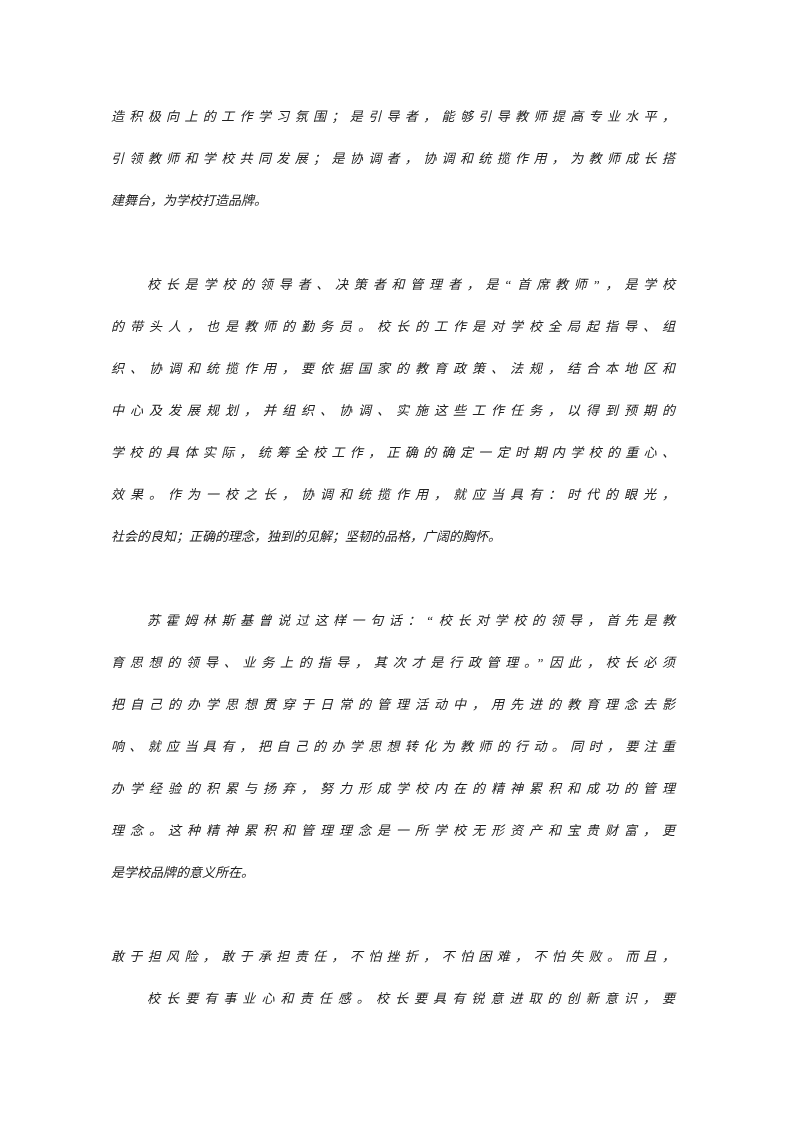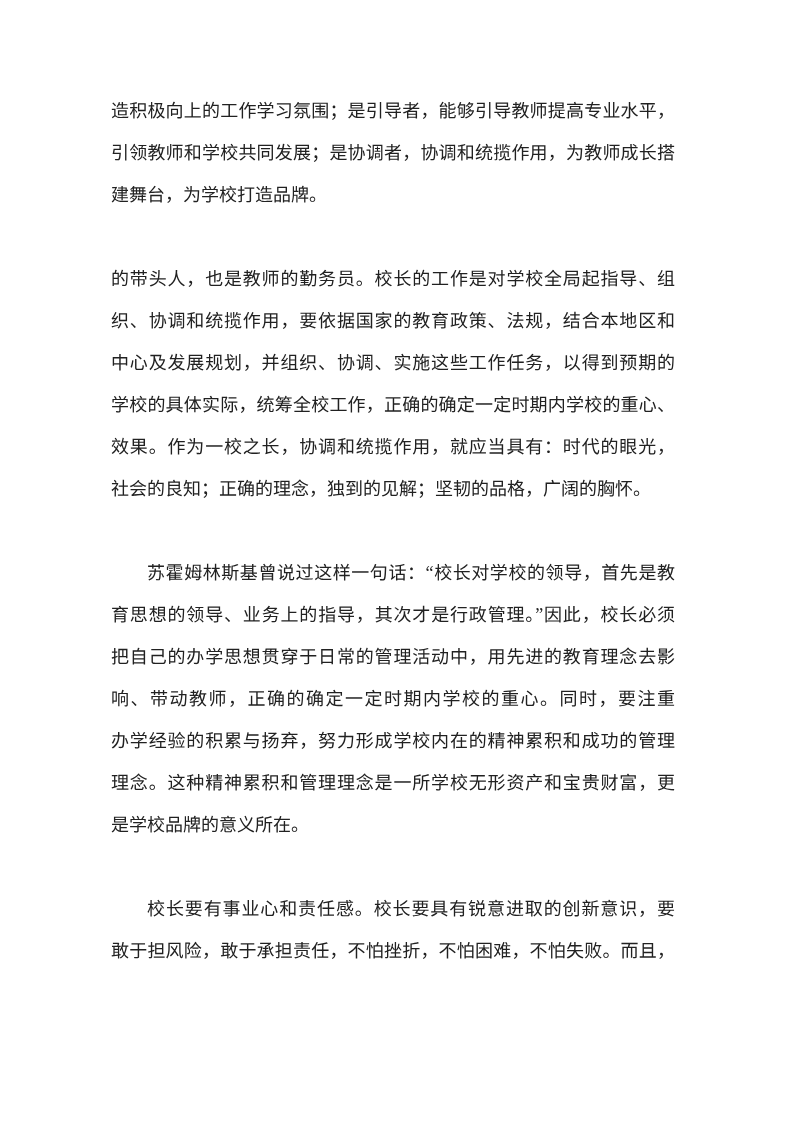--- a/index.html
+++ b/index.html
@@ -14,25 +14,26 @@
     background: #ffffff;
   }
   .page {
     position: absolute;
     inset: 0;
     background: #ffffff;
   }
   .text-block {
     position: absolute;
     left: 111px;
-    top: 90px;
+    top: 96px;
     width: 564px;
     font-family: "Liberation Serif", "DejaVu Serif", serif;
-    font-size: 18px;
+    font-size: 13px;
     color: #212121;
+    font-style: italic;
   }
   .para {
     margin: 0 0 42px 0;
   }
   .para:last-child {
     margin-bottom: 0;
   }
   .line {
     height: 42px;
     line-height: 42px;
@@ -53,34 +54,35 @@
 <body style="background: rgb(255, 255, 255);">
 
 <div class="page">
   <div class="text-block" id="document-body" style="color: rgb(33, 33, 33);">
       <div class="para">
         <div class="line">造积极向上的工作学习氛围；是引导者，能够引导教师提高专业水平，</div>
         <div class="line">引领教师和学校共同发展；是协调者，协调和统揽作用，为教师成长搭</div>
         <div class="line para-end">建舞台，为学校打造品牌。</div>
       </div>
       <div class="para">
+        <div class="line indent">校长是学校的领导者、决策者和管理者，是“首席教师”，是学校</div>
         <div class="line">的带头人，也是教师的勤务员。校长的工作是对学校全局起指导、组</div>
         <div class="line">织、协调和统揽作用，要依据国家的教育政策、法规，结合本地区和</div>
         <div class="line">中心及发展规划，并组织、协调、实施这些工作任务，以得到预期的</div>
         <div class="line">学校的具体实际，统筹全校工作，正确的确定一定时期内学校的重心、</div>
         <div class="line">效果。作为一校之长，协调和统揽作用，就应当具有：时代的眼光，</div>
         <div class="line para-end">社会的良知；正确的理念，独到的见解；坚韧的品格，广阔的胸怀。</div>
       </div>
       <div class="para">
         <div class="line indent">苏霍姆林斯基曾说过这样一句话：“校长对学校的领导，首先是教</div>
         <div class="line">育思想的领导、业务上的指导，其次才是行政管理。”因此，校长必须</div>
         <div class="line">把自己的办学思想贯穿于日常的管理活动中，用先进的教育理念去影</div>
-        <div class="line">响、带动教师，正确的确定一定时期内学校的重心。同时，要注重</div>
+        <div class="line">响、就应当具有，把自己的办学思想转化为教师的行动。同时，要注重</div>
         <div class="line">办学经验的积累与扬弃，努力形成学校内在的精神累积和成功的管理</div>
         <div class="line">理念。这种精神累积和管理理念是一所学校无形资产和宝贵财富，更</div>
         <div class="line para-end">是学校品牌的意义所在。</div>
       </div>
       <div class="para">
+        <div class="line">敢于担风险，敢于承担责任，不怕挫折，不怕困难，不怕失败。而且，</div>
         <div class="line indent">校长要有事业心和责任感。校长要具有锐意进取的创新意识，要</div>
-        <div class="line">敢于担风险，敢于承担责任，不怕挫折，不怕困难，不怕失败。而且，</div>
       </div>
     </div>
 </div>
 
 </body></html>

